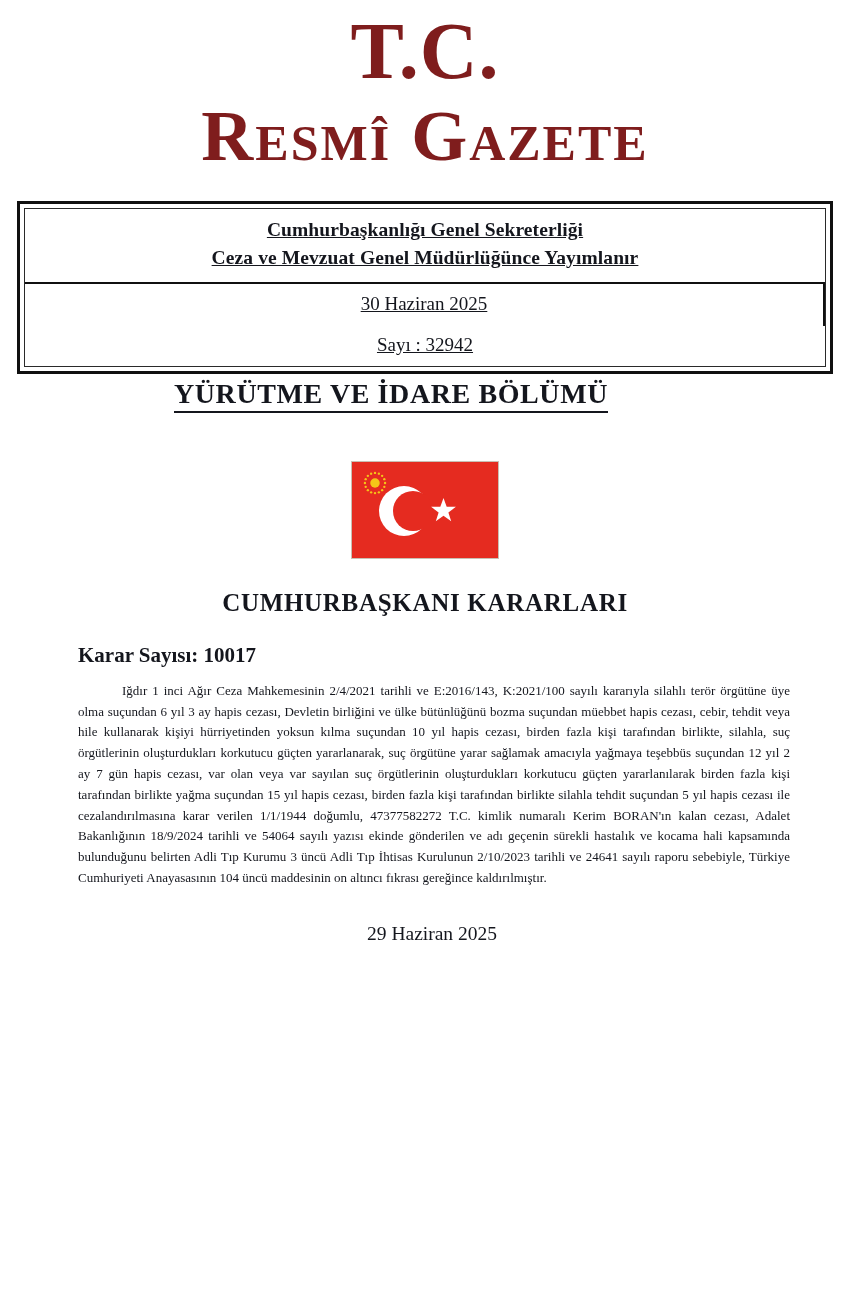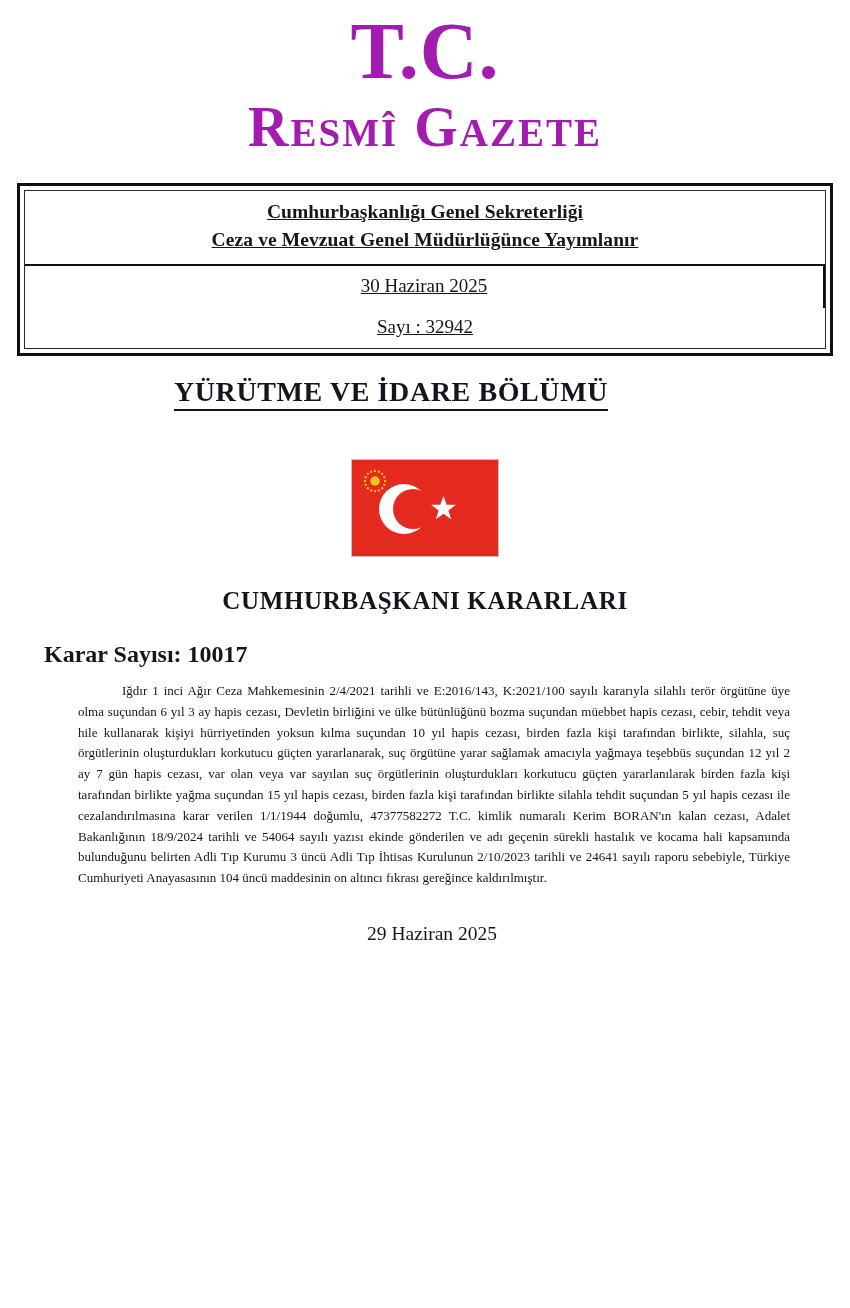--- a/index.html
+++ b/index.html
@@ -15,32 +15,32 @@
     position: relative;
     font-family: "Liberation Serif", "DejaVu Serif", serif;
     color: #14161d;
     overflow: hidden;
   }
 
   
   .masthead {
     padding-top: 8px;
     text-align: center;
-    color: #a21caf;
+    color: #7f1d1d;
     line-height: 1.0;
     font-weight: bold;
   }
   .masthead-line1 {
     font-size: 80px;
     letter-spacing: 1px;
     line-height: 1.08;
     display: block;
   }
   .masthead-line2 {
-    font-size: 56px;
+    font-size: 72px;
     font-variant: small-caps;
     letter-spacing: 2px;
     line-height: 1.12;
     display: block;
     margin-top: 2px;
   }
 
   
   .header-box-outer {
     margin: 24px 17px 0 17px;
@@ -81,21 +81,21 @@
     font-size: 19px;
     display: flex;
     align-items: center;
     justify-content: center;
   }
   .hb-date-weekday { display: block; }
 
   
   .section-heading-wrap {
     text-align: center;
-    margin-top: 20px;
+    margin-top: 4px;
     padding-right: 68px;
   }
   .section-heading {
     display: inline-block;
     font-weight: bold;
     font-size: 28px;
     letter-spacing: 0.6px;
     border-bottom: 2.5px solid #14161d;
     padding-bottom: 1px;
   }
@@ -151,22 +151,22 @@
   
   .decision-title {
     text-align: center;
     font-weight: bold;
     font-size: 25px;
     letter-spacing: 0.7px;
     margin-top: 26px;
   }
   .decision-number {
     font-weight: bold;
-    font-size: 24px;
-    margin: 26px 0 0 44px;
+    font-size: 21px;
+    margin: 26px 0 0 78px;
   }
 
   
   .body-text {
     margin: 13px 60px 0 78px;
     font-size: 13px;
     line-height: 1.60;
     text-align: justify;
     text-justify: inter-word;
     text-indent: 44px;

